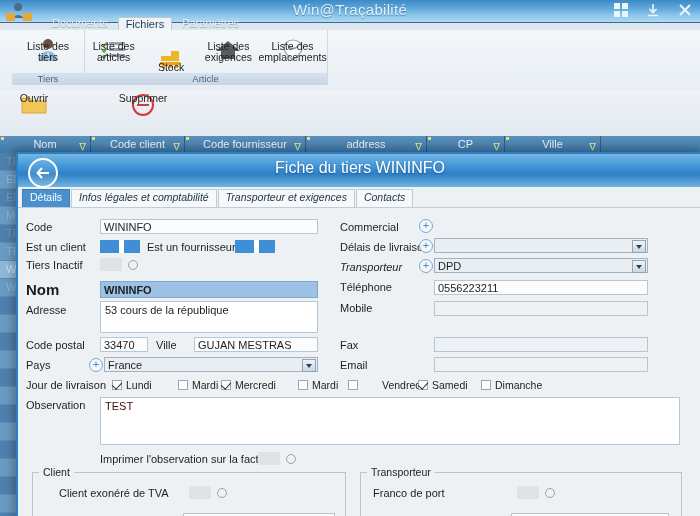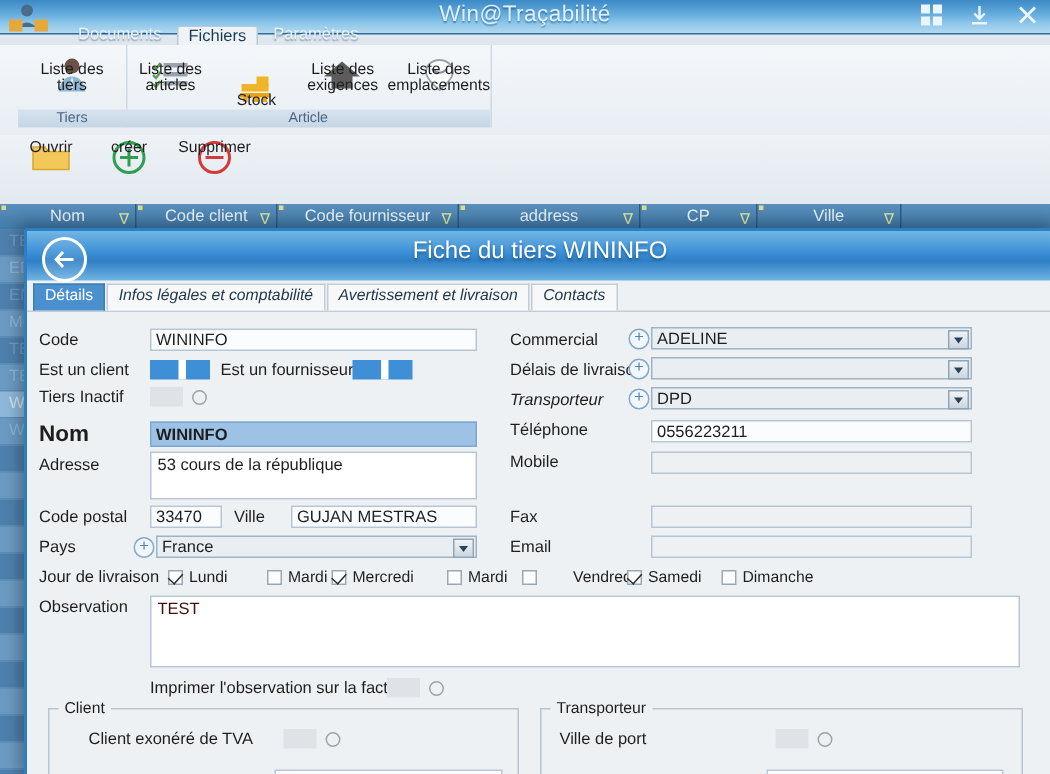--- a/index.html
+++ b/index.html
@@ -290,29 +290,20 @@
 
   <div class="toolbar2">
     <div class="tbtn" style="left:6px;">
       <span class="ico">
         <svg width="26" height="22" viewBox="0 0 26 22">
           <path d="M1 4 h8 l2 3 h14 v12 h-24 z" fill="#f3c85a" stroke="#d9a62c" stroke-width="1"></path>
         </svg>
       </span>
       <span class="lbl">Ouvrir</span>
     </div>
-    <div class="tbtn" style="left:58px;">
-      <span class="ico">
-        <svg width="24" height="24" viewBox="0 0 24 24">
-          <circle cx="12" cy="12" r="10" fill="none" stroke="#2f9e4f" stroke-width="2"></circle>
-          <path d="M12 6 V18 M6 12 H18" stroke="#2f9e4f" stroke-width="2"></path>
-        </svg>
-      </span>
-      <span class="lbl">créer</span>
-    </div>
     <div class="tbtn" style="left:110px;width:66px;">
       <span class="ico">
         <svg width="24" height="24" viewBox="0 0 24 24">
           <circle cx="12" cy="12" r="10" fill="none" stroke="#d33a3a" stroke-width="2"></circle>
           <path d="M6 12 H18" stroke="#d33a3a" stroke-width="2"></path>
         </svg>
       </span>
       <span class="lbl">Supprimer</span>
     </div>
 
@@ -429,21 +420,21 @@
         <svg width="16" height="16" viewBox="0 0 16 16">
           <path d="M14 8 H3 M7 3 L2.5 8 L7 13" stroke="#fff" stroke-width="2" fill="none"></path>
         </svg>
       </div>
       <div class="txt">Fiche du tiers WININFO</div>
     </div>
 
     <div class="tabsrow">
       <div class="tab active">Détails</div>
       <div class="tab">Infos légales et comptabilité</div>
-      <div class="tab">Avertissement et livraison</div>
+      <div class="tab">Transporteur et exigences</div>
       <div class="tab">Contacts</div>
     </div>
 
     <div class="dlgbody">
 
       <div class="lbl" style="left:8px;top:13px;">Code</div>
       <div class="inp" style="left:82px;top:11px;width:218px;">WININFO</div>
 
       <div class="lbl" style="left:8px;top:33px;">Est un client</div>
       <div class="tog on" style="left:82px;top:32px;"></div>
@@ -487,26 +478,20 @@
           <div class="chk" style="left: 330px; top: 172px; position: absolute;"></div>
           <div class="chk-lbl" style="left: 364px; top: 171px; position: absolute;">Vendredi</div>
           <div class="chk on" style="left: 400px; top: 172px; position: absolute;"></div>
           <div class="chk-lbl" style="left: 414px; top: 171px; position: absolute;">Samedi</div>
           <div class="chk" style="left: 463px; top: 172px; position: absolute;"></div>
           <div class="chk-lbl" style="left: 477px; top: 171px; position: absolute;">Dimanche</div>
         </div>
 
       <div class="lbl" style="left:322px;top:13px;">Commercial</div>
       <div class="plus" style="left:401px;top:11px;">+</div>
-      <div class="combo" style="left:416px;top:10px;width:214px;">
-        <span class="val">ADELINE</span>
-        <span class="arr">
-            <i></i>
-          </span>
-      </div>
 
       <div class="lbl" style="left:322px;top:33px;">Délais de livraison</div>
       <div class="plus" style="left:401px;top:31px;">+</div>
       <div class="combo" style="left:416px;top:30px;width:214px;">
         <span class="val"></span>
         <span class="arr">
             <i></i>
           </span>
       </div>
 
@@ -542,21 +527,21 @@
         <span class="fs-legend">Client</span>
         <div class="lbl" style="left:26px;top:14px;">Client exonéré de TVA</div>
         <div class="tog" style="left:156px;top:13px;width:22px;"></div>
         <div class="tog-o" style="left:184px;top:15px;"></div>
         <div class="lbl" style="left:12px;top:42px;">Code client</div>
         <div class="inp" style="left:150px;top:40px;width:152px;">C0000001</div>
       </div>
 
       <div class="fieldset" style="left:342px;top:264px;width:320px;height:95px;">
         <span class="fs-legend">Transporteur</span>
-        <div class="lbl" style="left:12px;top:14px;">Ville de port</div>
+        <div class="lbl" style="left:12px;top:14px;">Franco de port</div>
         <div class="tog" style="left:156px;top:13px;width:22px;"></div>
         <div class="tog-o" style="left:184px;top:15px;"></div>
         <div class="lbl" style="left:12px;top:42px;">Code fournisseur</div>
         <div class="inp" style="left:150px;top:40px;width:158px;">F0000001</div>
       </div>
 
     </div>
   </div>
 </div>
 

